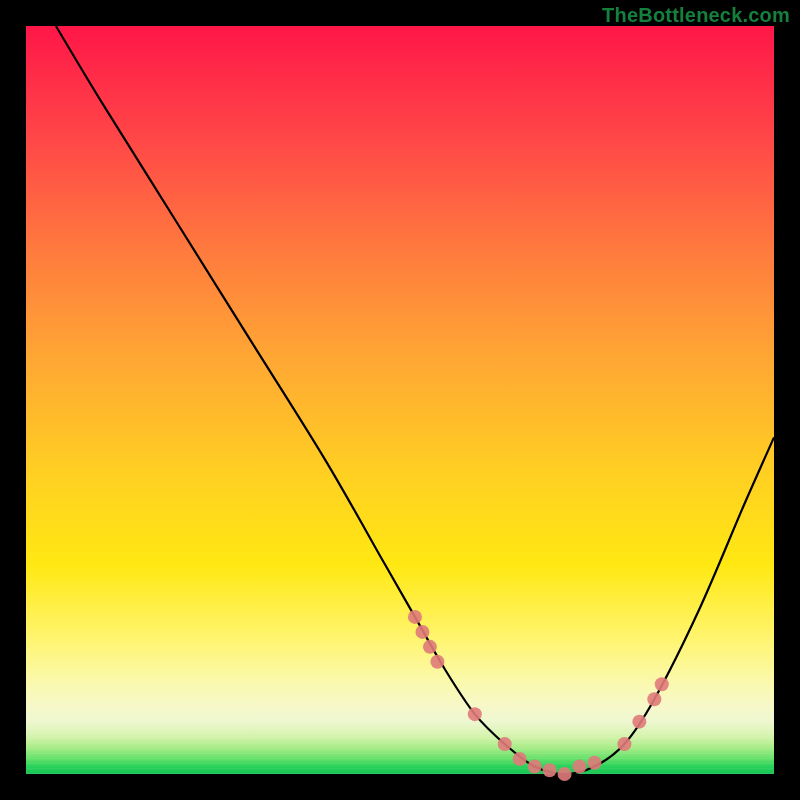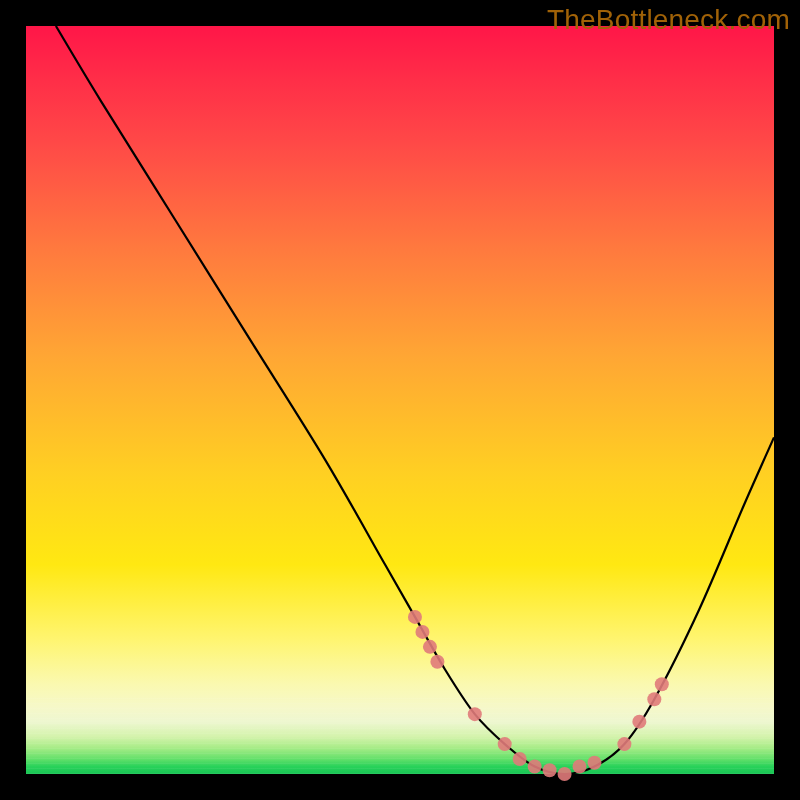--- a/index.html
+++ b/index.html
@@ -58,23 +58,23 @@
         rgba(255,255,255,0) 4px,
         rgba(255,255,255,0.06) 4px,
         rgba(255,255,255,0.06) 5px
       );
     pointer-events: none;
   }
   .watermark {
     position: absolute;
     top: 4px;
     right: 10px;
-    color: #a16207;
-    font-size: 28px;
-    font-weight: 400;
+    color: #15803d;
+    font-size: 20px;
+    font-weight: 700;
     letter-spacing: 0.2px;
   }
   svg.curve {
     position: absolute;
     left: 0;
     top: 0;
     width: 748px;
     height: 748px;
     overflow: visible;
   }

